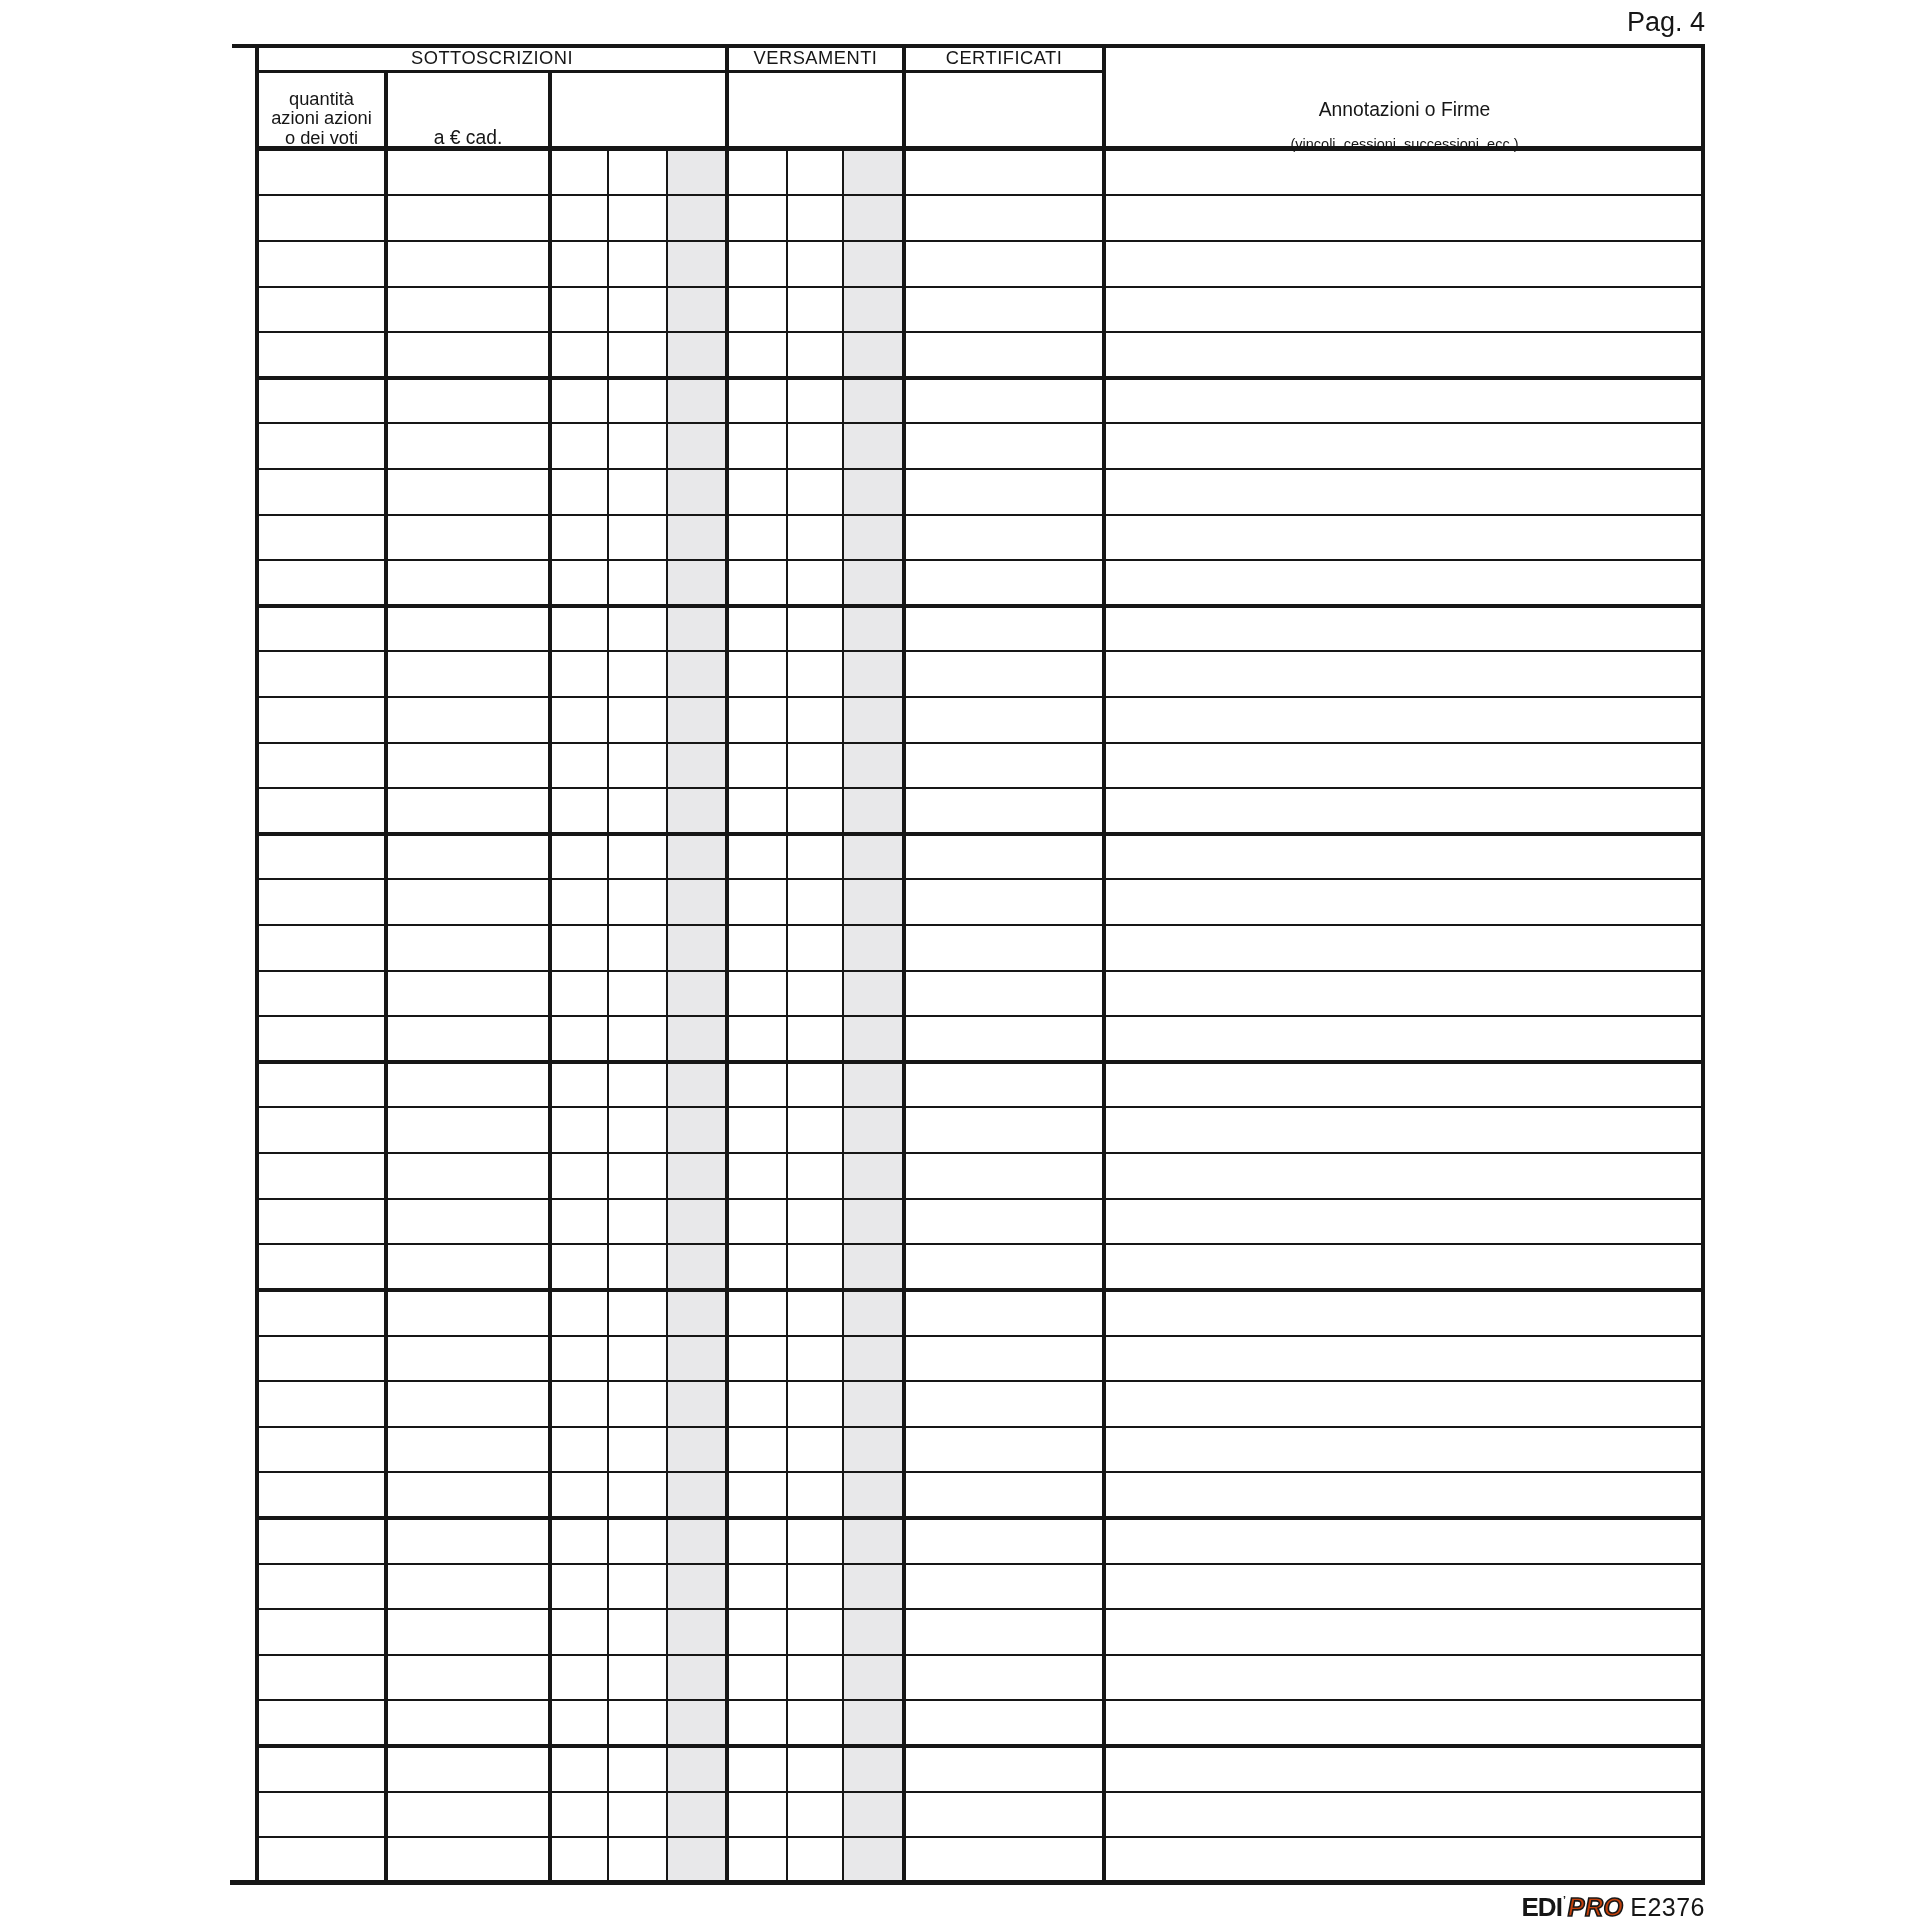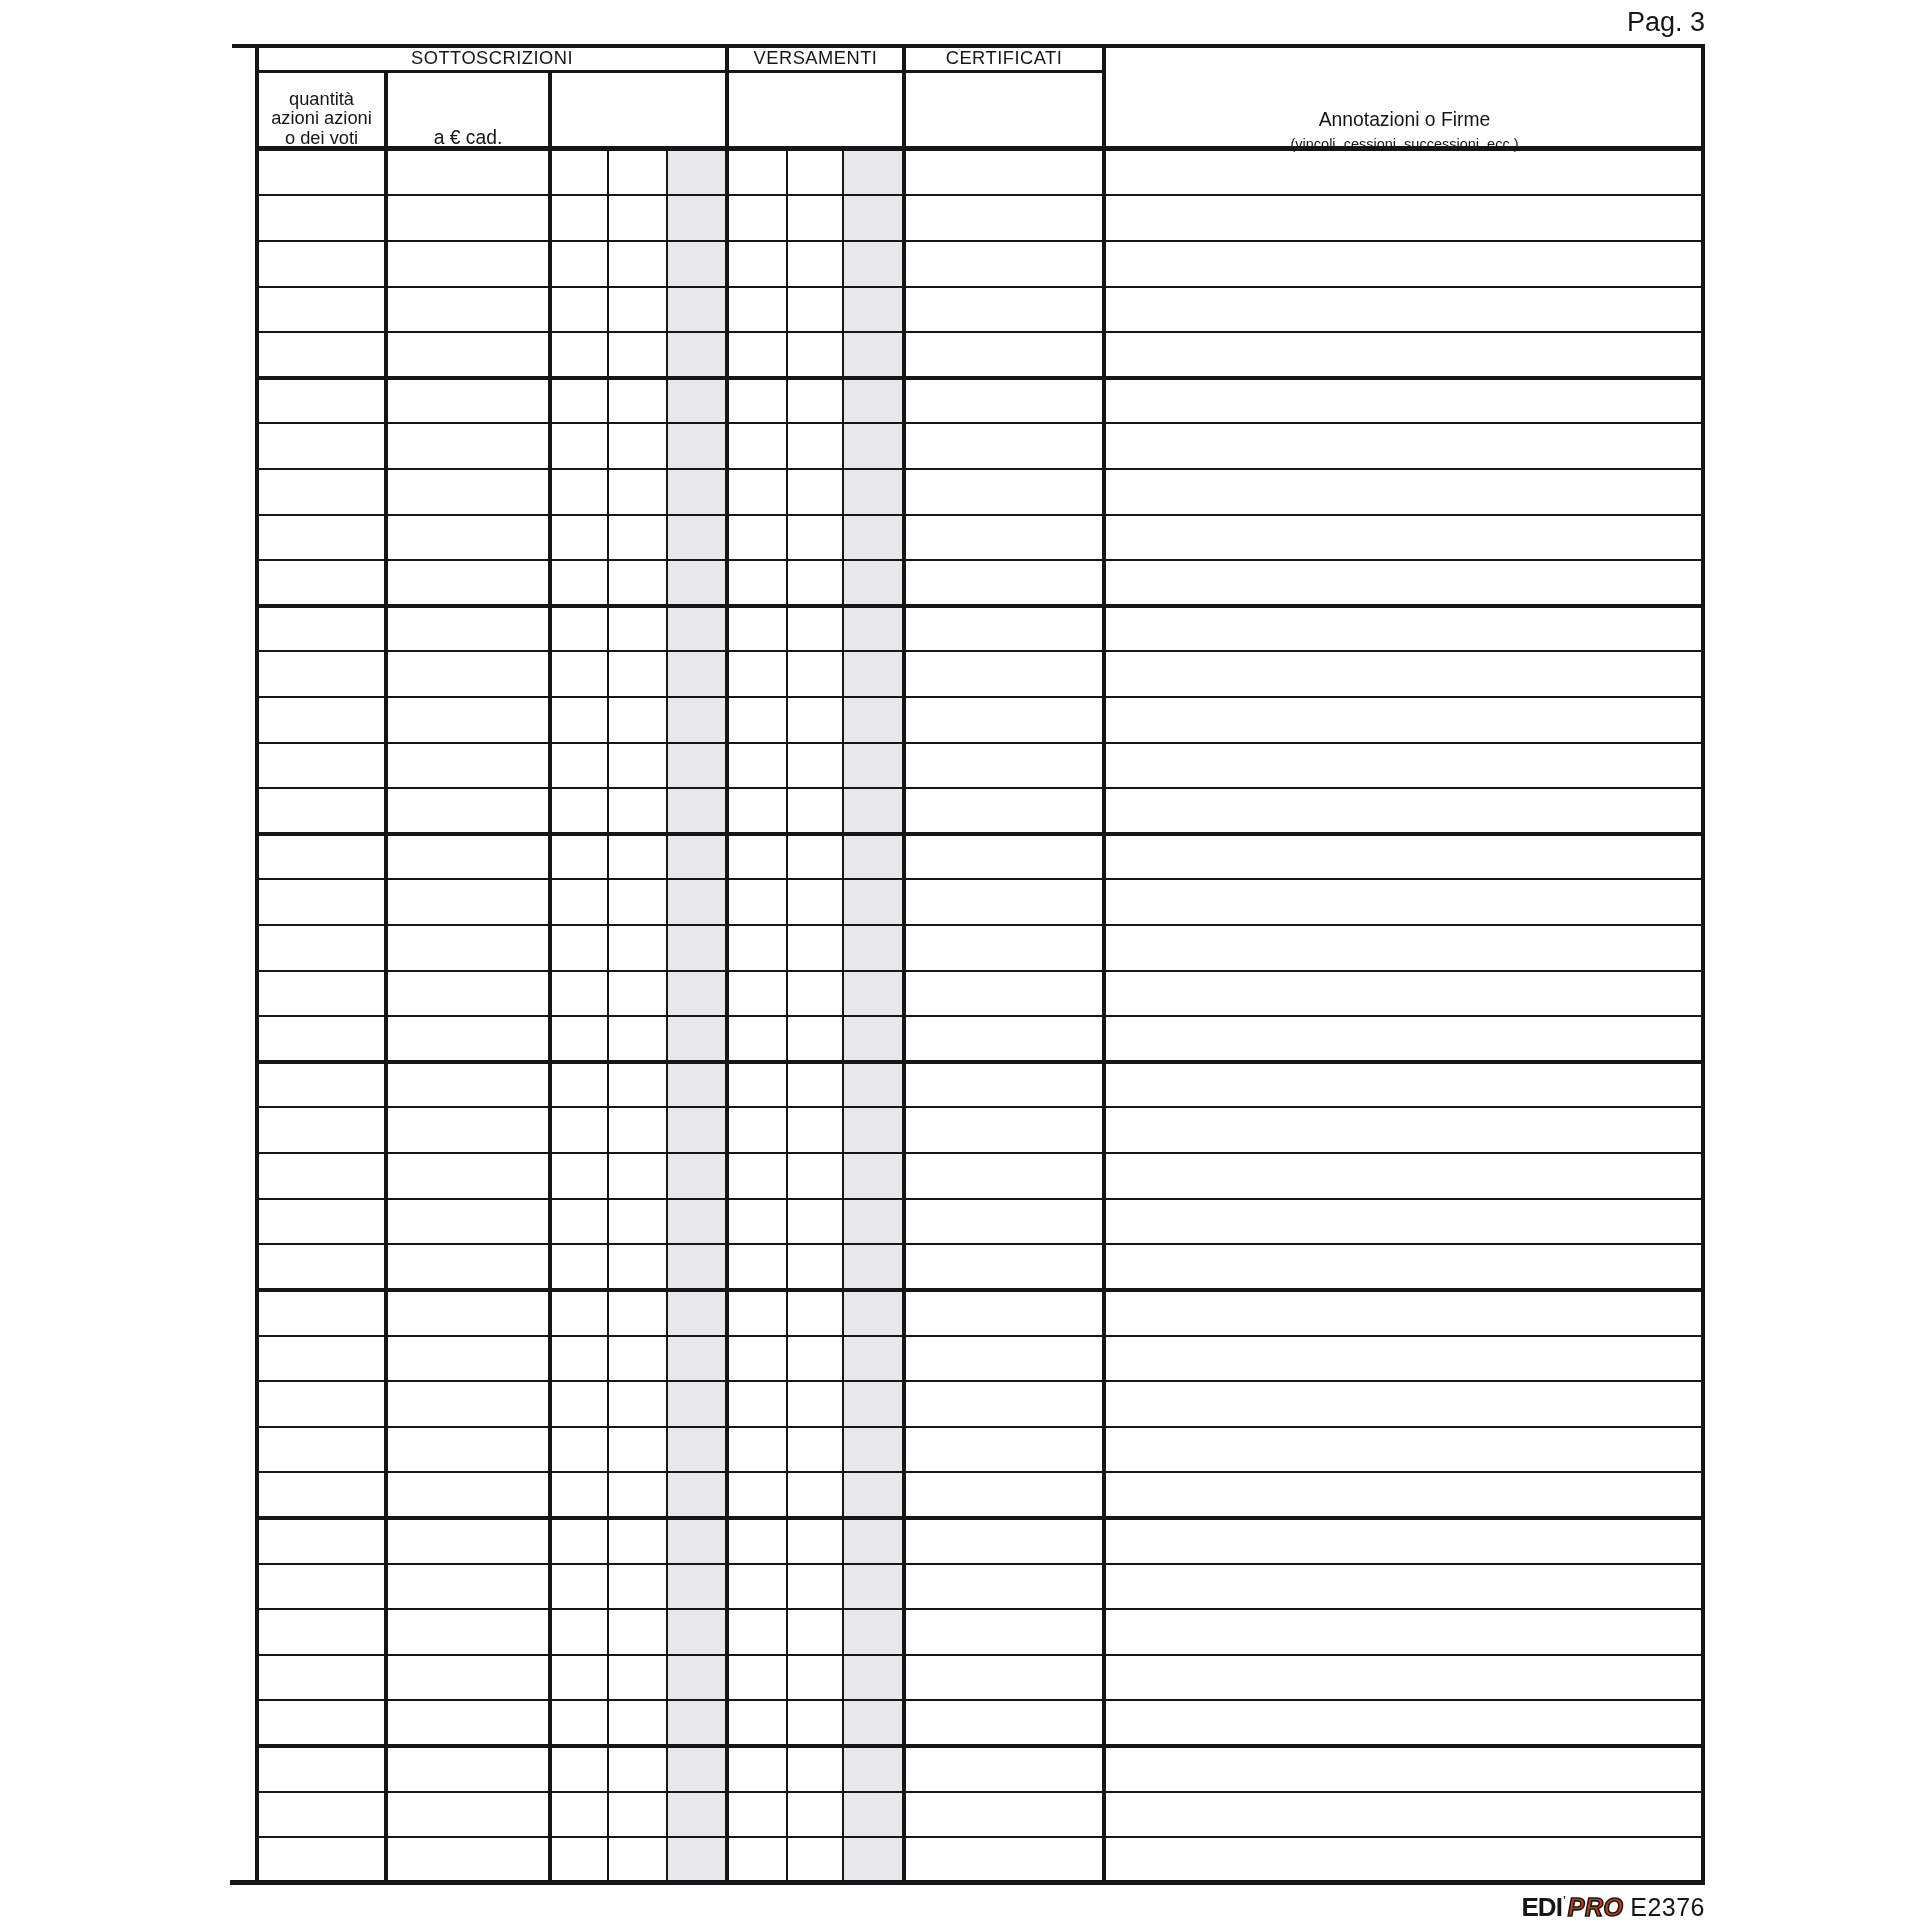--- a/index.html
+++ b/index.html
@@ -11,34 +11,34 @@
   .sheet{position:absolute;left:0;top:0;width:1931px;height:1931px;}
   .hl,.vl{position:absolute;background:#161616;}
   .shade{position:absolute;}
   .cell{position:absolute;display:flex;align-items:center;justify-content:center;text-align:center;}
   .cell.bottom{align-items:flex-end;}
   .band-label{font-size:18.3px;line-height:24px;letter-spacing:0.5px;}
   .col-label{font-size:19.3px;line-height:19.3px;padding-bottom:7.7px;}
   .multi{flex-direction:column;justify-content:flex-end;padding-bottom:3.9px;font-size:18.3px;line-height:19.3px;}
   .annot{flex-direction:column;justify-content:flex-end;padding-bottom:5.8px;}
   .annot .main{font-size:19.3px;line-height:21px;}
-  .annot .note{font-size:14.5px;line-height:16.4px;margin-top:6px;}
+  .annot .note{font-size:14.5px;line-height:16.4px;margin-top:16px;}
   .pag{position:absolute;right:226px;top:7.7px;font-size:27px;line-height:29px;}
   .logo{position:absolute;right:226px;top:1893px;display:flex;align-items:baseline;font-size:25px;line-height:29px;}
   .logo .edi{font-weight:900;letter-spacing:-1px;font-size:26px;}
   .logo .mark{font-size:10.6px;font-weight:700;vertical-align:top;position:relative;top:-11.6px;margin-left:1px;}
   .logo .pro{font-style:italic;font-weight:700;color:#c2410c;-webkit-text-stroke:1.6px #161616;margin-left:1.9px;letter-spacing:0.5px;}
   .logo .code{font-weight:400;margin-left:6.8px;letter-spacing:0.5px;}
 </style>
 </head>
 <body>
 
 <div class="sheet">
 
-  <div class="pag">Pag. 3</div>
+  <div class="pag">Pag. 4</div>
 
   <div id="grid">
       <div class="shade" style="left: 667px; top: 150px; width: 60px; height: 1733px; background: rgb(232, 232, 234);"></div>
       <div class="shade" style="left: 843px; top: 150px; width: 61px; height: 1733px; background: rgb(232, 232, 234);"></div>
       <div class="hl" style="left: 232px; top: 44px; width: 1473px; height: 3.9px; background: rgb(22, 22, 22);"></div>
       <div class="hl" style="left: 257px; top: 70px; width: 847px; height: 2.9px; background: rgb(22, 22, 22);"></div>
       <div class="hl" style="left: 257px; top: 146px; width: 1448px; height: 4.8px; background: rgb(22, 22, 22);"></div>
       <div class="hl" style="left: 257px; top: 194px; width: 1448px; height: 1.9px; background: rgb(22, 22, 22);"></div>
       <div class="hl" style="left: 257px; top: 240px; width: 1448px; height: 1.9px; background: rgb(22, 22, 22);"></div>
       <div class="hl" style="left: 257px; top: 286px; width: 1448px; height: 1.9px; background: rgb(22, 22, 22);"></div>

